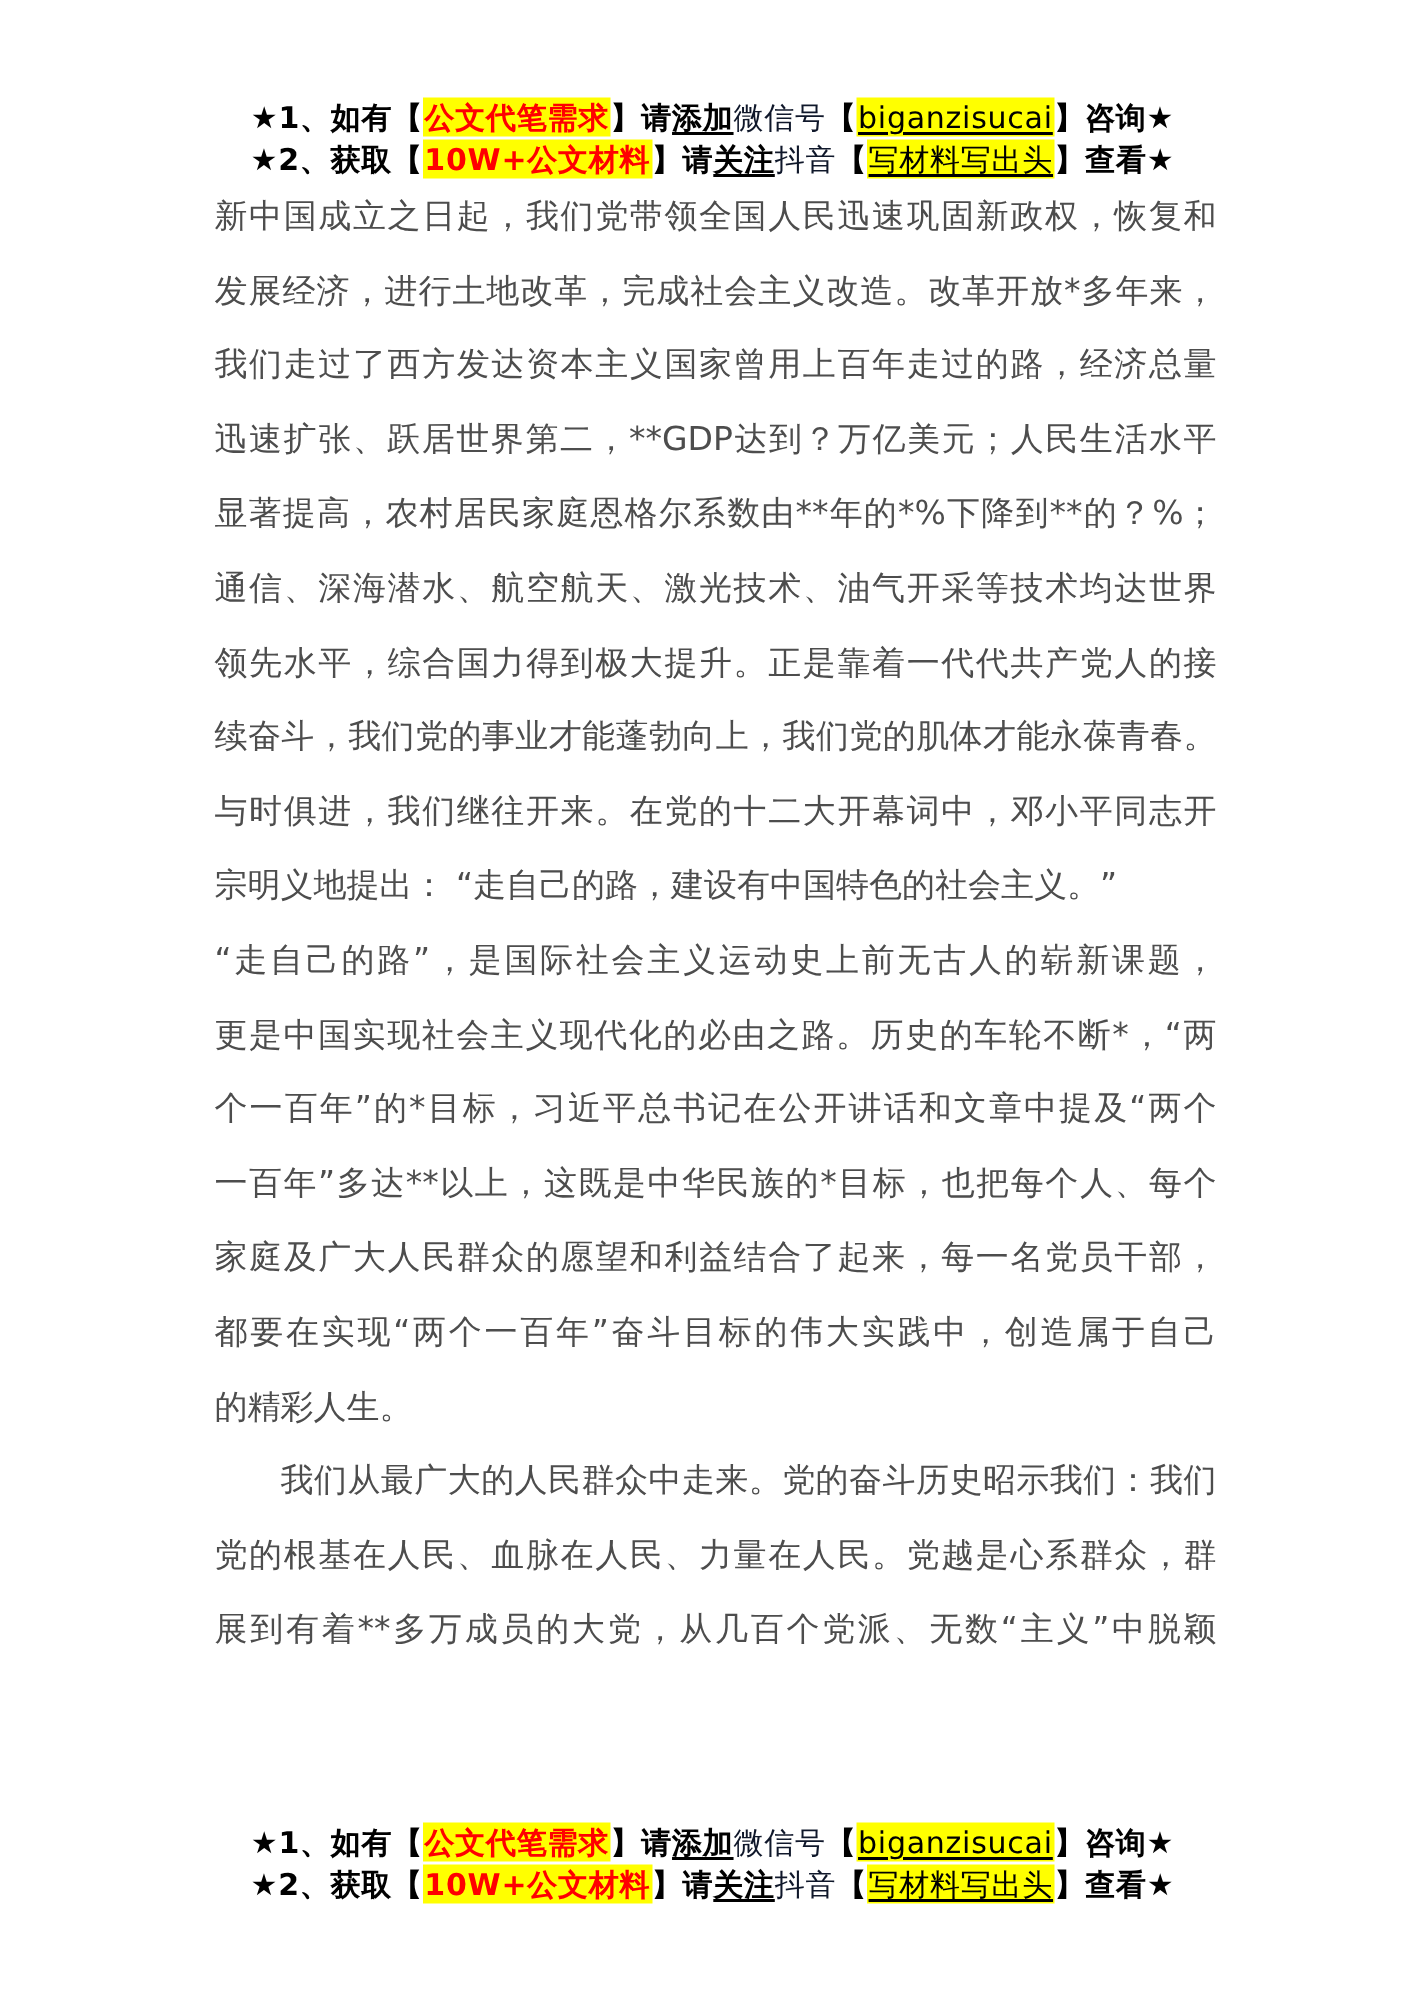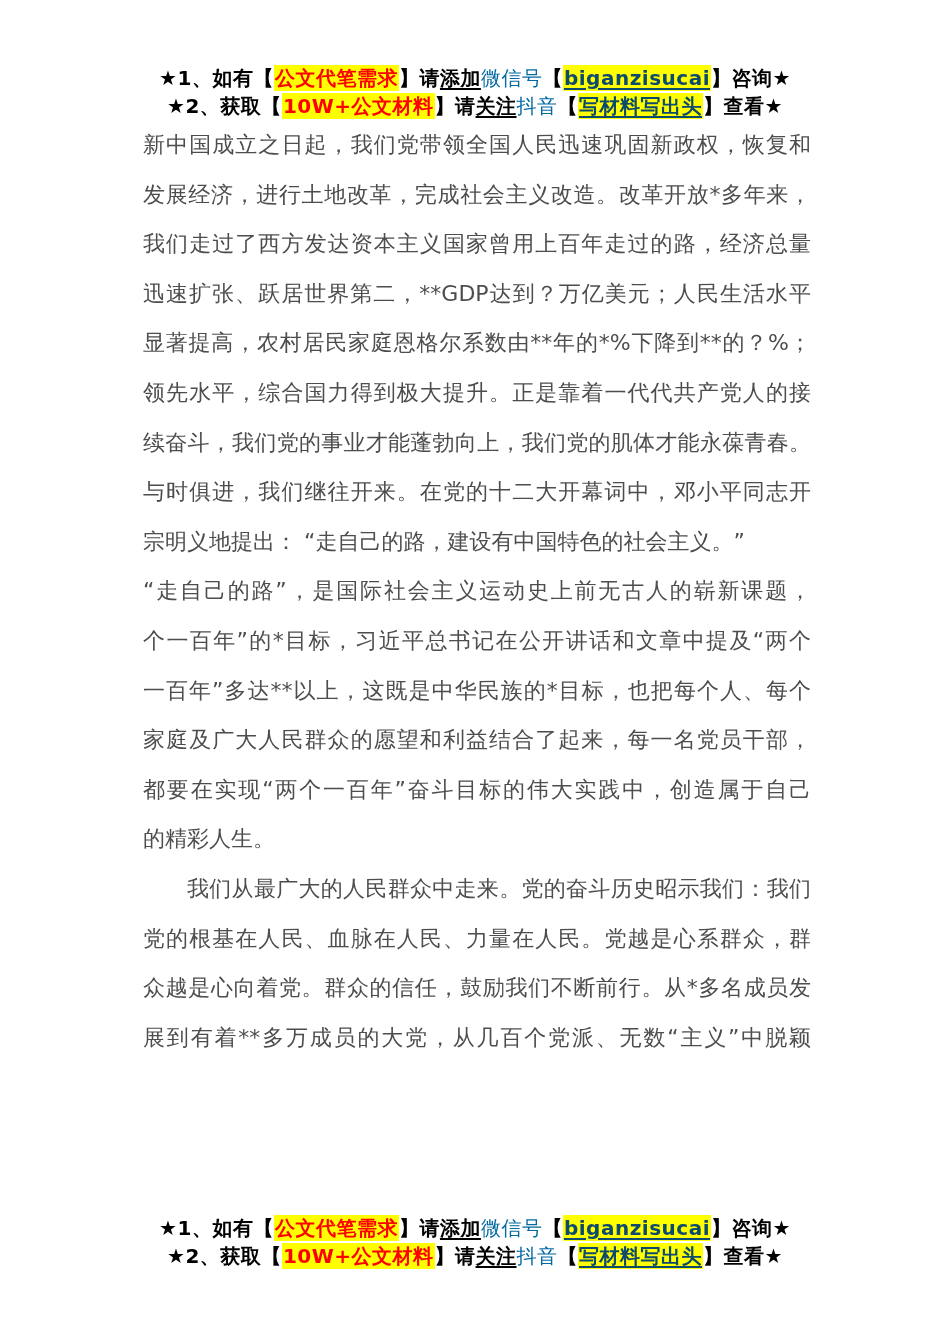--- a/index.html
+++ b/index.html
@@ -19,36 +19,36 @@
     text-align: center;
     font-size: 20px;
     line-height: 28px;
     font-weight: 700;
     color: #000000;
     letter-spacing: 0.5px;
   }
   .banner-header { top: 64px; }
   .banner-footer { top: 1214px; }
   .seg-bold { font-weight: 700; color: #000000; text-align: right; }
-  .seg-normal { font-weight: 400; color: #0369a1; }
+  .seg-normal { font-weight: 400; color: #0f172a; }
   .seg-bold-underline {
     font-weight: 700; color: #000000;
     text-decoration: underline;
     text-underline-offset: 3px;
   }
   .seg-hl-red {
     font-weight: 700;
     color: #ff0000;
     background: #ffff00;
     padding: 1px 1px;
     margin-top: 26px;
   }
   .seg-hl-red-underline {
-    font-weight: 700;
-    color: #0c4a6e;
+    font-weight: 400;
+    color: #000000;
     background: #ffff00;
     text-decoration: underline;
     text-underline-offset: 3px;
     padding: 1px 1px;
   }
   .body-text {
     position: absolute;
     left: 143px;
     top: 120px;
     width: 668px;
@@ -79,33 +79,34 @@
       <div class="banner-line"><span class="seg-bold">★1、如有【</span><span class="seg-hl-red">公文代笔需求</span><span class="seg-bold">】请</span><span class="seg-bold-underline">添加</span><span class="seg-normal">微信号</span><span class="seg-bold">【</span><span class="seg-hl-red-underline">biganzisucai</span><span class="seg-bold">】咨询★</span></div>
       <div class="banner-line"><span class="seg-bold">★2、获取【</span><span class="seg-hl-red">10W+公文材料</span><span class="seg-bold">】请</span><span class="seg-bold-underline">关注</span><span class="seg-normal">抖音</span><span class="seg-bold">【</span><span class="seg-hl-red-underline">写材料写出头</span><span class="seg-bold">】查看★</span></div>
     </div>
 
   <div class="body-text">
       <div class="body-line">新中国成立之日起，我们党带领全国人民迅速巩固新政权，恢复和</div>
       <div class="body-line">发展经济，进行土地改革，完成社会主义改造。改革开放*多年来，</div>
       <div class="body-line">我们走过了西方发达资本主义国家曾用上百年走过的路，经济总量</div>
       <div class="body-line">迅速扩张、跃居世界第二，**GDP达到？万亿美元；人民生活水平</div>
       <div class="body-line">显著提高，农村居民家庭恩格尔系数由**年的*%下降到**的？%；</div>
+      <div class="body-line">通信、深海潜水、航空航天、激光技术、油气开采等技术均达世界</div>
       <div class="body-line">领先水平，综合国力得到极大提升。正是靠着一代代共产党人的接</div>
       <div class="body-line">续奋斗，我们党的事业才能蓬勃向上，我们党的肌体才能永葆青春。</div>
       <div class="body-line">与时俱进，我们继往开来。在党的十二大开幕词中，邓小平同志开</div>
       <div class="body-line no-justify">宗明义地提出： “走自己的路，建设有中国特色的社会主义。”</div>
       <div class="body-line">“走自己的路”，是国际社会主义运动史上前无古人的崭新课题，</div>
+      <div class="body-line">更是中国实现社会主义现代化的必由之路。历史的车轮不断*，“两</div>
       <div class="body-line">个一百年”的*目标，习近平总书记在公开讲话和文章中提及“两个</div>
       <div class="body-line">一百年”多达**以上，这既是中华民族的*目标，也把每个人、每个</div>
       <div class="body-line">家庭及广大人民群众的愿望和利益结合了起来，每一名党员干部，</div>
       <div class="body-line">都要在实现“两个一百年”奋斗目标的伟大实践中，创造属于自己</div>
       <div class="body-line no-justify">的精彩人生。</div>
       <div class="body-line indent">我们从最广大的人民群众中走来。党的奋斗历史昭示我们：我们</div>
       <div class="body-line">党的根基在人民、血脉在人民、力量在人民。党越是心系群众，群</div>
-      <div class="body-line">众越是心向着党。群众的信任，鼓励我们不断前行。从*多名成员发</div>
       <div class="body-line">展到有着**多万成员的大党，从几百个党派、无数“主义”中脱颖</div>
     </div>
 
   <div class="banner banner-footer">
       <div class="banner-line"><span class="seg-bold">★1、如有【</span><span class="seg-hl-red">公文代笔需求</span><span class="seg-bold">】请</span><span class="seg-bold-underline">添加</span><span class="seg-normal">微信号</span><span class="seg-bold">【</span><span class="seg-hl-red-underline">biganzisucai</span><span class="seg-bold">】咨询★</span></div>
       <div class="banner-line"><span class="seg-bold">★2、获取【</span><span class="seg-hl-red">10W+公文材料</span><span class="seg-bold">】请</span><span class="seg-bold-underline">关注</span><span class="seg-normal">抖音</span><span class="seg-bold">【</span><span class="seg-hl-red-underline">写材料写出头</span><span class="seg-bold">】查看★</span></div>
     </div>
 
 </div>
 

